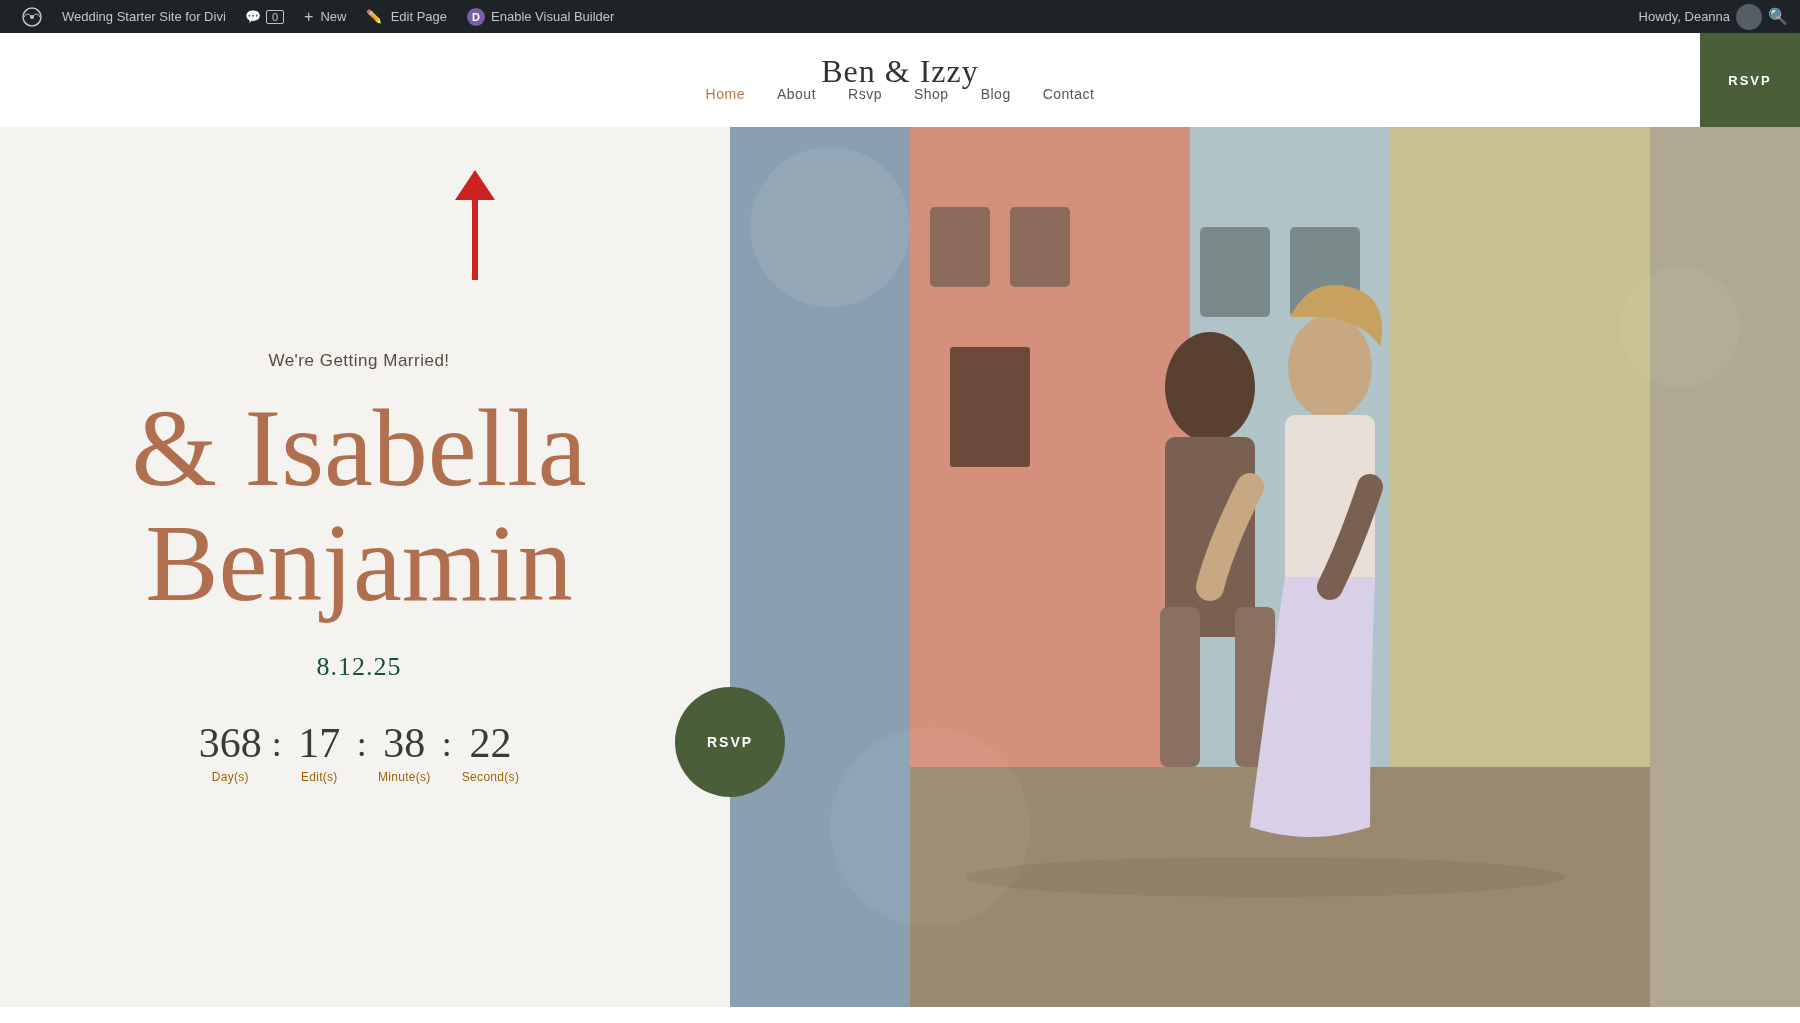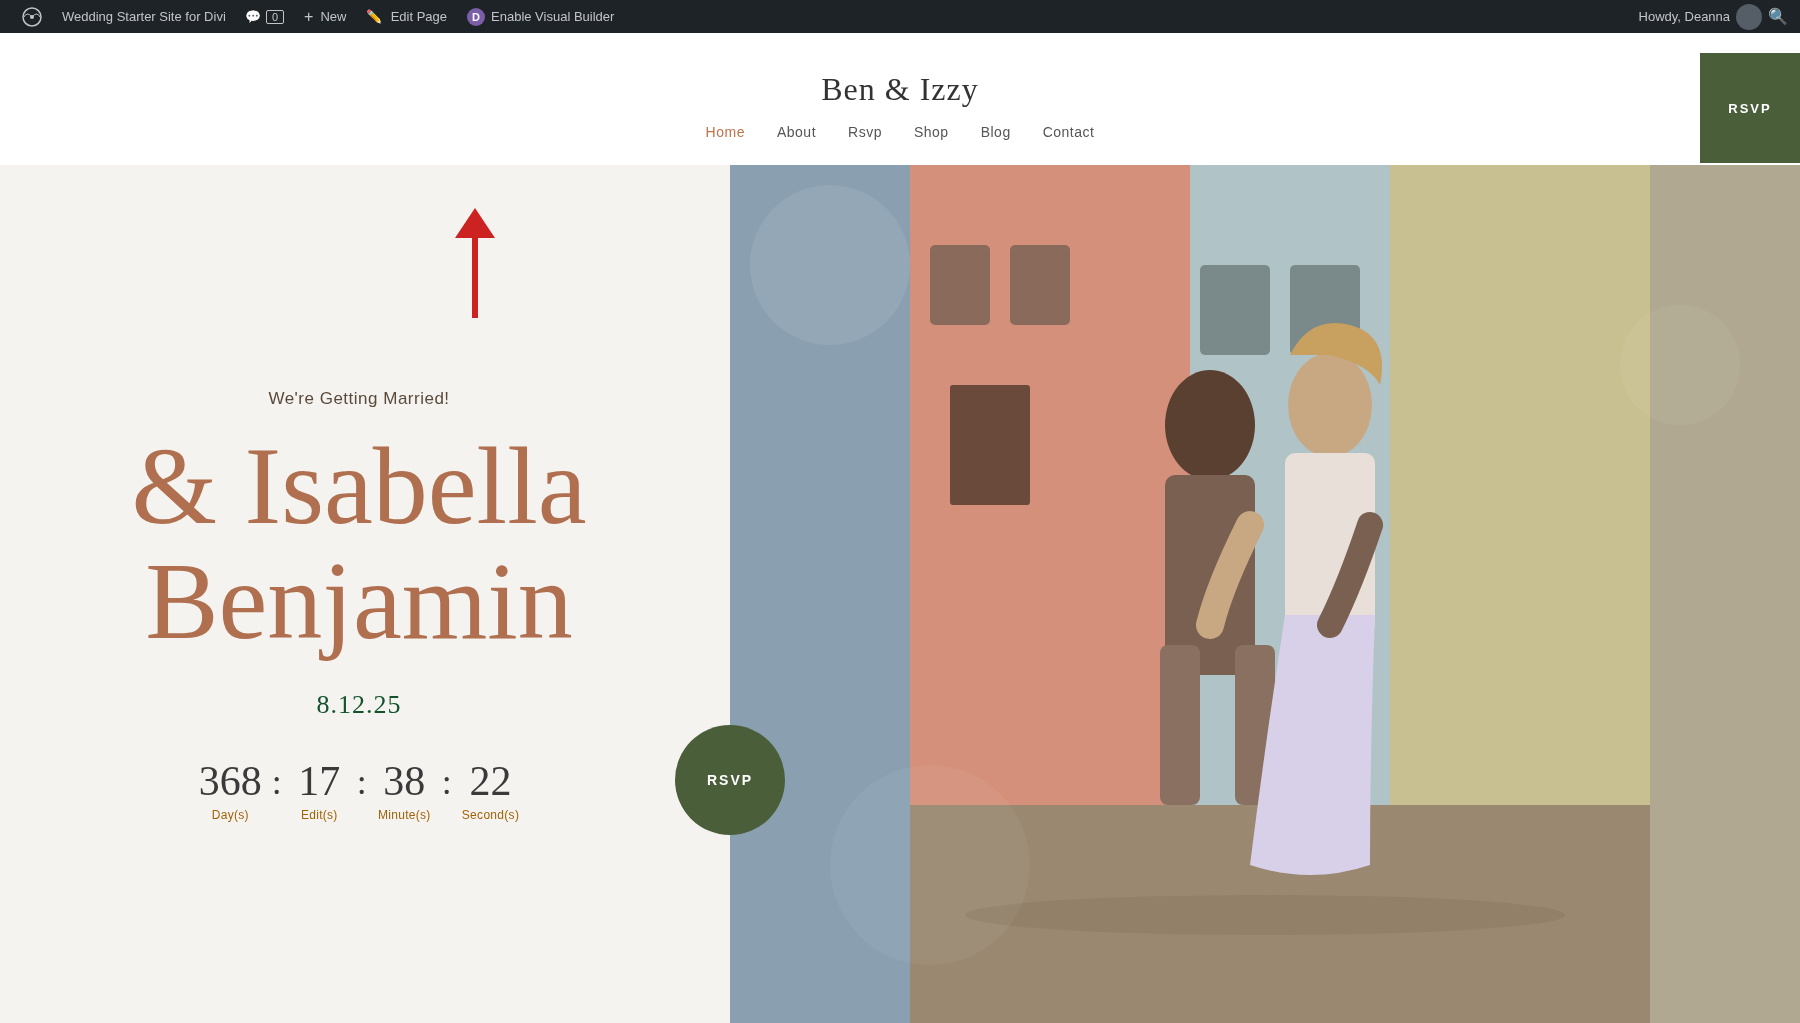--- a/index.html
+++ b/index.html
@@ -66,27 +66,27 @@
     .divi-circle {
       width: 18px; height: 18px;
       background: #7b5ea7;
       border-radius: 50%;
       display: inline-flex; align-items: center; justify-content: center;
       color: white; font-size: 11px; font-weight: bold;
     }
 
     
     #site-header {
-      margin-top: 51px;
+      margin-top: 33px;
       background: #fff;
       display: flex;
       align-items: center;
       justify-content: space-between;
       padding: 0 0;
-      height: 114px;
+      height: 94px;
       position: relative;
     }
     .site-title {
       position: absolute;
       left: 50%;
       transform: translateX(-50%);
       text-align: center;
     }
     .site-title h1 {
       font-family: Georgia, 'Times New Roman', serif;

